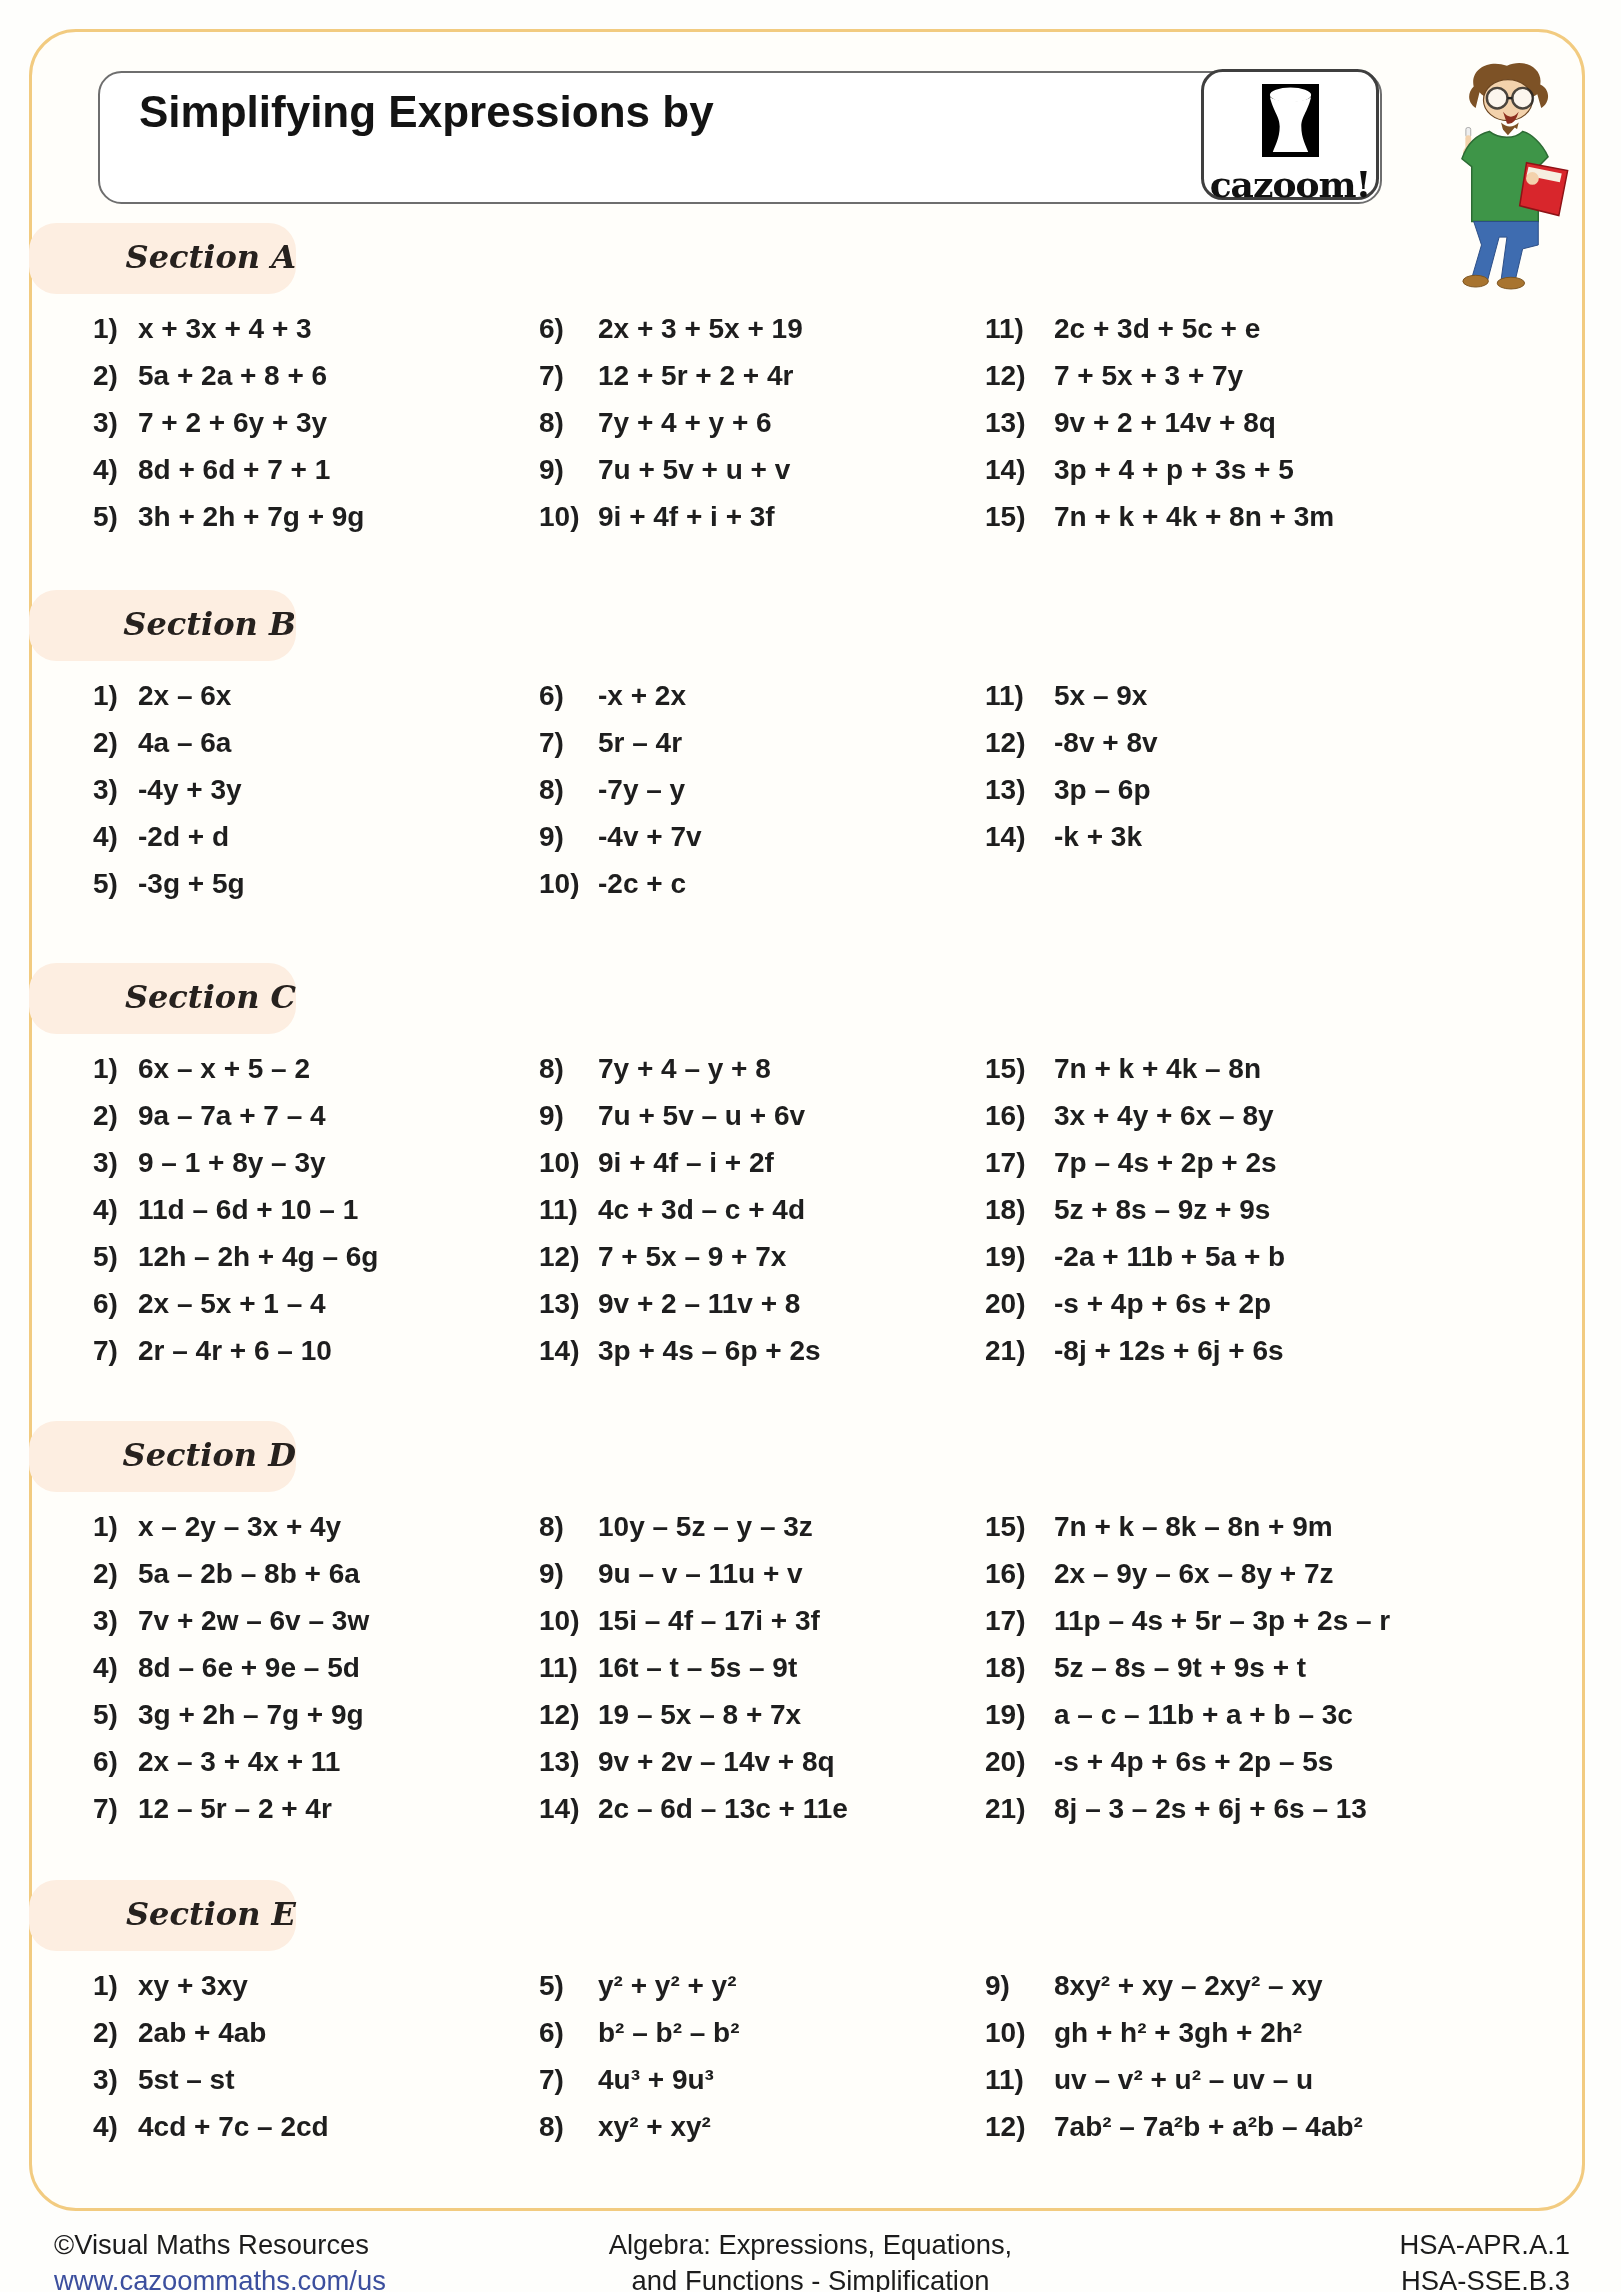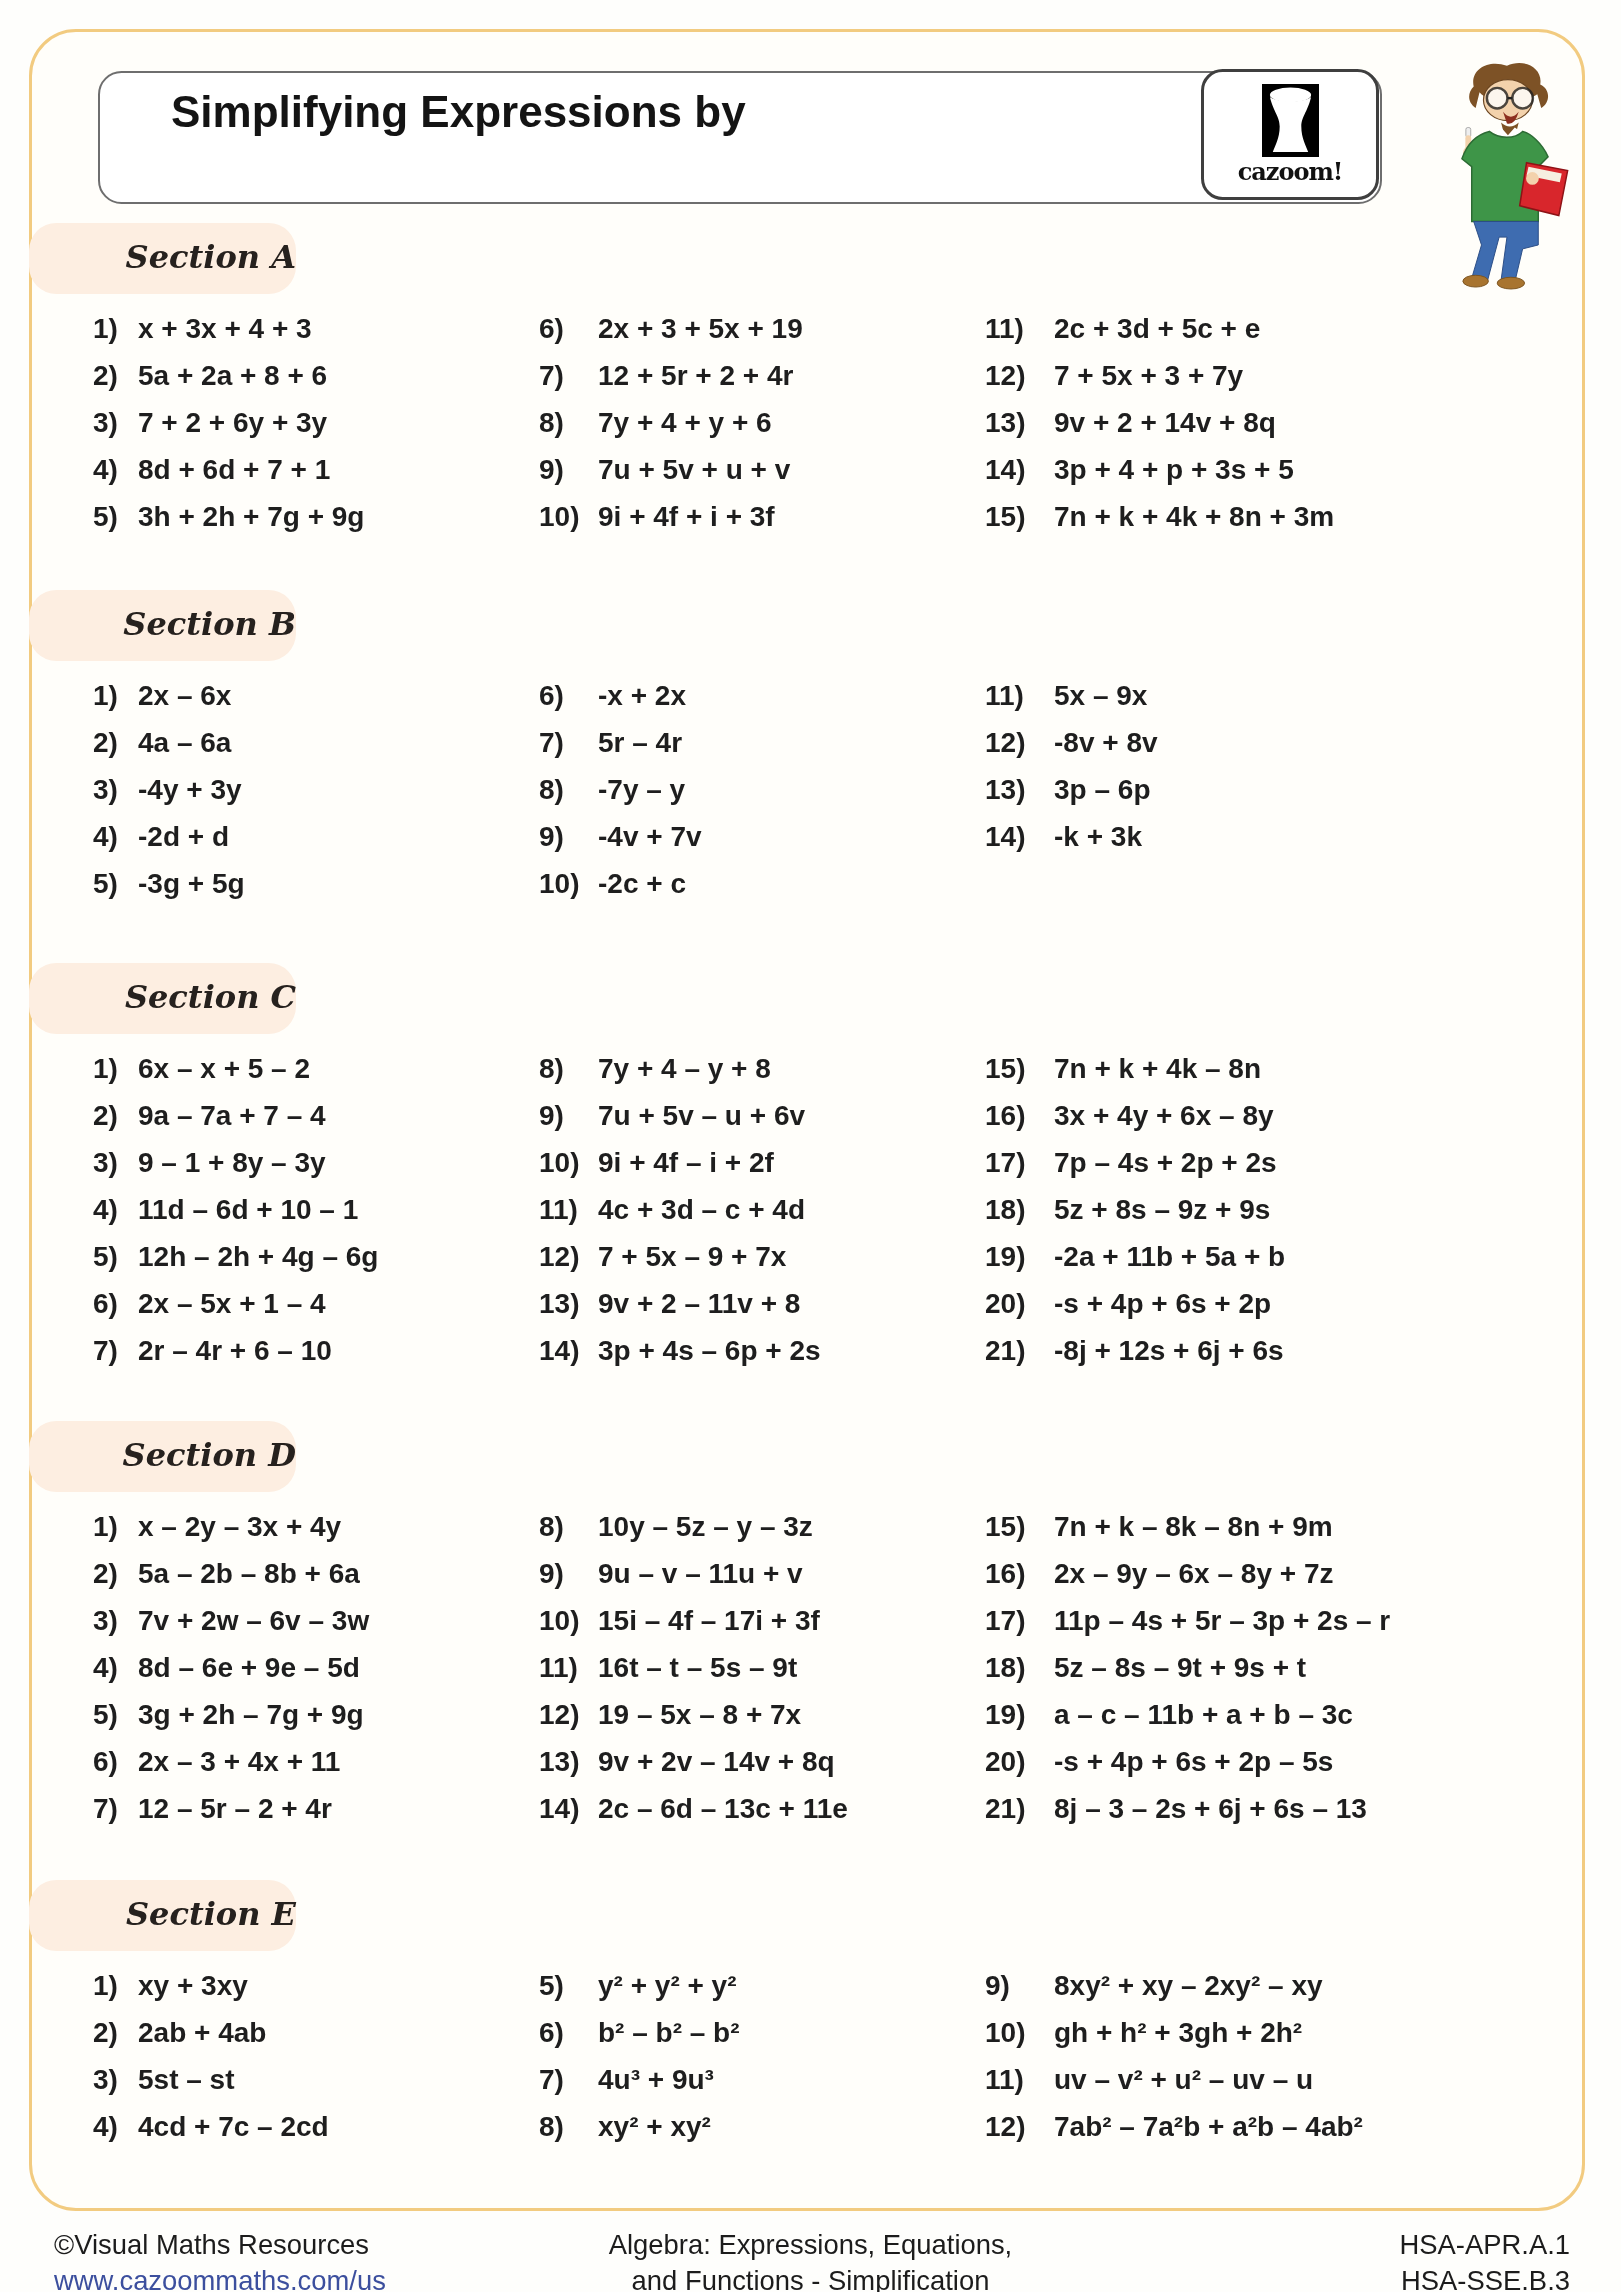--- a/index.html
+++ b/index.html
@@ -11,37 +11,36 @@
   }
   .sheet-border{
     position:absolute;left:29px;top:29px;width:1556px;height:2182px;
     border:3.9px solid #f2cb80;border-radius:47px;background:#fffefa;
     box-sizing:border-box;
   }
   .title-box{
     position:absolute;left:98px;top:71px;width:1284px;height:133px;
     border:2.9px solid #6e6e6e;border-radius:23.5px;background:#ffffff;
     box-sizing:border-box;
-    padding-left:32px;
   }
   .title{
     padding:11.8px 0 0 39px;font-size:44px;font-weight:bold;line-height:54px;
     color:#141414;letter-spacing:0;
   }
   .logo-box{
     position:absolute;left:1201px;top:69px;width:178px;height:131px;
     border:3.9px solid #3f3f3f;border-radius:21.6px;background:#ffffff;
     box-sizing:border-box;text-align:center;z-index:3;
   }
   .logo-square{
     width:57px;height:73px;background:#000;margin:11.8px auto 0 auto;
   }
   .logo-text{
-    font-family:"DejaVu Serif", serif;font-weight:bold;font-size:24px;
-    letter-spacing:-1px;color:#111;margin-top:0px;
+    font-family:"DejaVu Serif", serif;font-weight:bold;font-size:36px;
+    letter-spacing:-1px;color:#111;margin-top:6px;
   }
   .mascot{position:absolute;left:1413px;top:57px;z-index:2;}
 
   .section{position:absolute;left:0;width:1621px;}
   .sec-0{top:223px}.sec-1{top:590px}.sec-2{top:963px}.sec-3{top:1421px}.sec-4{top:1880px}
   .pill{
     position:absolute;left:29px;top:0;width:267px;height:71px;
     background:#fdeee1;border-radius:27.4px;text-align:right;
   }
   .pill-label{

